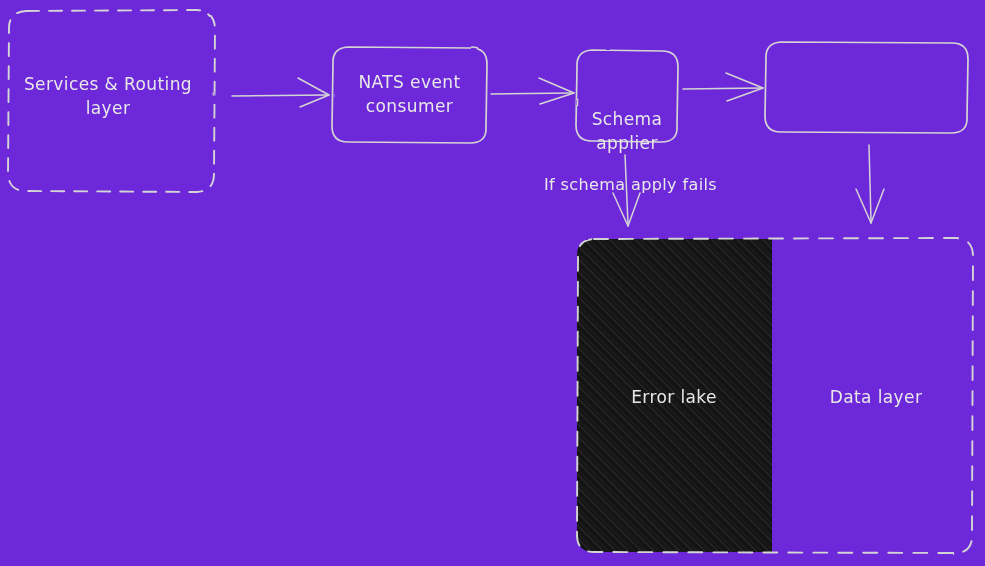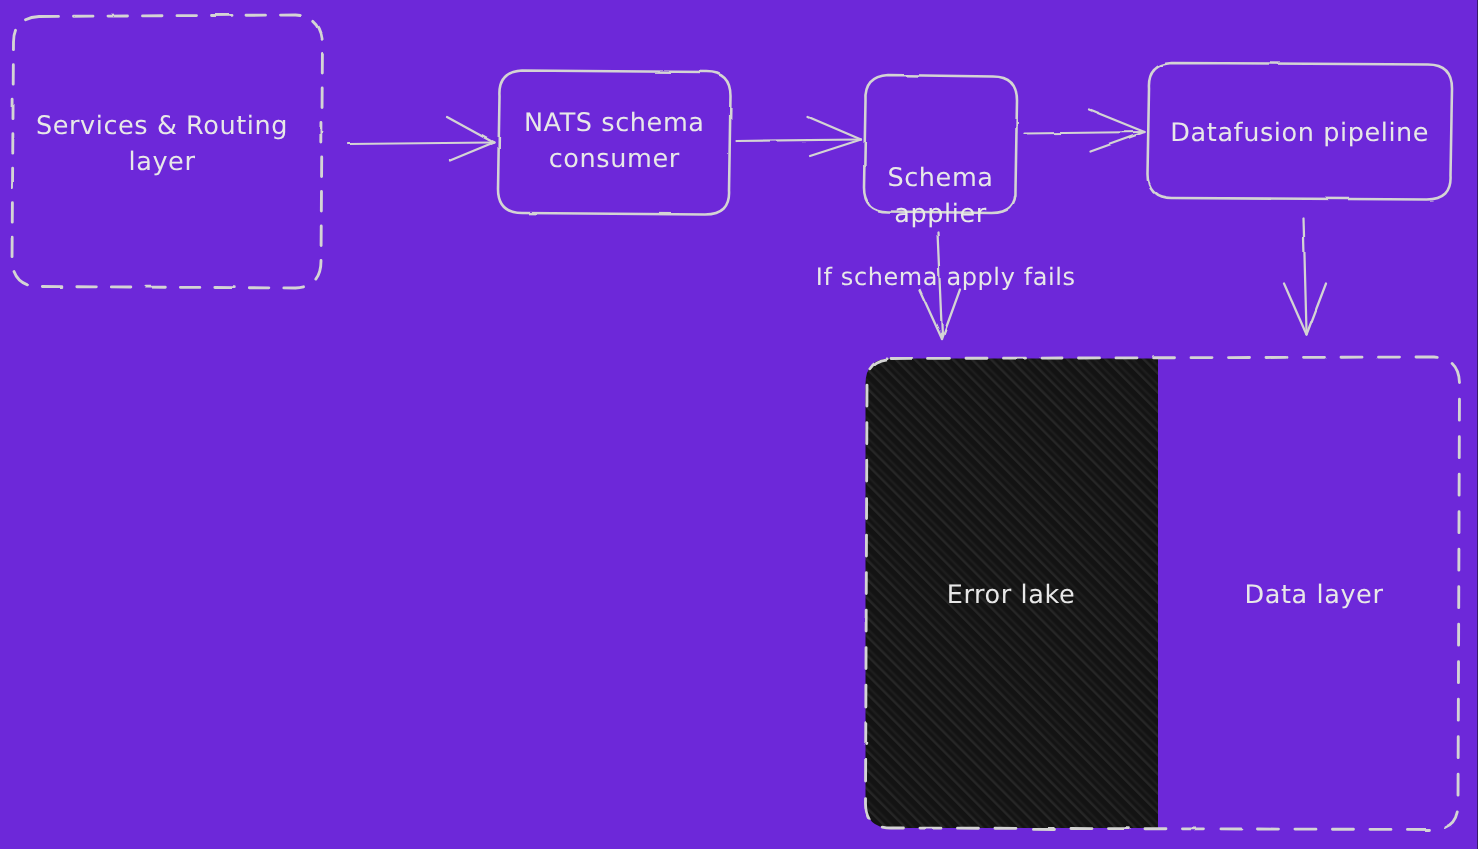--- a/index.html
+++ b/index.html
@@ -114,27 +114,26 @@
     <g filter="url(#rough)" fill="none" stroke="#d4d4d4" stroke-linecap="round" stroke-linejoin="round">
       <g>
         <path d="M 594 239 L 956 238 Q 973 239 973 256 L 972 536 Q 972 553 955 553 L 594 552 Q 577 552 577 535 L 578 256 Q 577 240 594 239 Z" stroke-width="1.9" stroke-dasharray="14 11"></path>
       </g>
     </g>
   </svg>
 
   <div class="lbl node-label" style="left:8px; top:72px; width:200px;">Services &amp; Routing
 layer</div>
 
-  <div class="lbl node-label" style="left:332px; top:70px; width:155px;">NATS schema
+  <div class="lbl node-label" style="left:332px; top:70px; width:155px;">NATS event
 consumer</div>
 
   <div class="lbl node-label" style="left:576px; top:71px; width:102px;margin-top:36px;">Schema
 applier</div>
 
-  <div class="lbl node-label" style="left:765px; top:77px; width:203px;">Datafusion pipeline</div>
 
   <div class="lbl lake-label" style="left:576px; top:385px; width:196px;">Error lake</div>
 
   <div class="lbl edge-label" style="left:508px; top:174px; width:245px;">If schema apply fails</div>
 
   <div class="lbl lake-label" style="left:778px; top:385px; width:196px;">Data layer</div>
 
 </div>
 
 </body></html>

